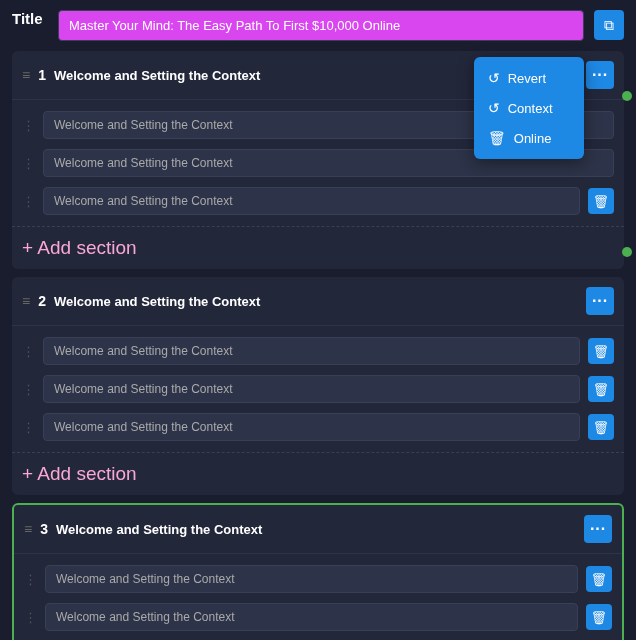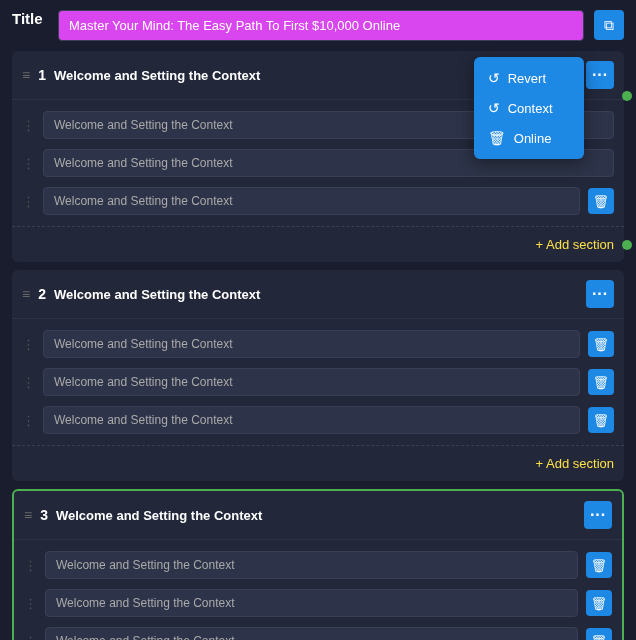--- a/index.html
+++ b/index.html
@@ -162,26 +162,26 @@
       display: flex;
       align-items: center;
       justify-content: center;
       font-size: 13px;
     }
 
     
     .add-section-row {
       display: flex;
       align-items: center;
-      justify-content: flex-end;
+      justify-content: flex-start;
       padding: 10px;
       border-top: 1px dashed #3a3f58;
       cursor: pointer;
-      color: #fde047;
-      font-size: 13px;
+      color: #f9a8d4;
+      font-size: 19px;
       gap: 5px;
     }
 
     
     .green-dot {
       position: absolute;
       right: -8px;
       width: 10px;
       height: 10px;
       background: #4caf50;

